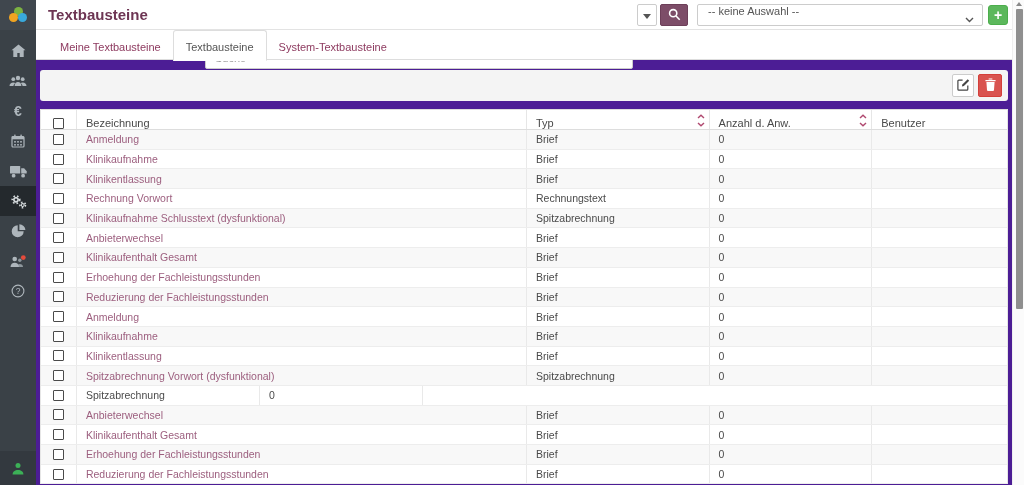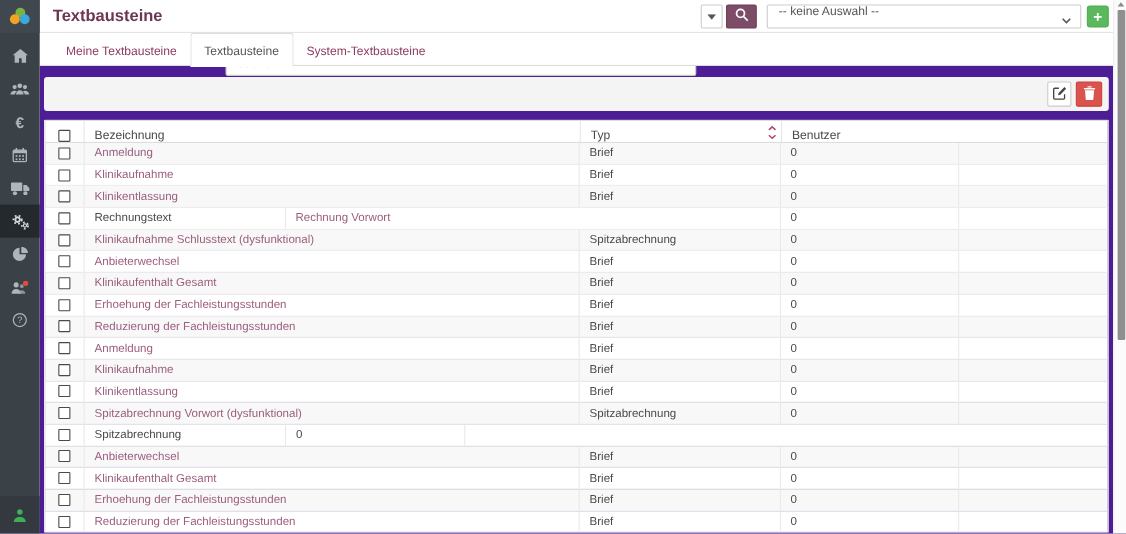--- a/index.html
+++ b/index.html
@@ -232,20 +232,27 @@
       <div class="th c-bez">
         <span>Bezeichnung</span>
       </div>
       <div class="th c-typ">
         <span>Typ</span>
         <span class="sort"><svg width="8" height="13" viewBox="0 0 8 13" fill="none" stroke="#b0486f" stroke-width="1.4">
               <path d="M1 4.1L4 1.3l3 2.8"></path>
               <path d="M1 8.9l3 2.8 3-2.8"></path>
             </svg></span>
       </div>
+      <div class="th c-anz">
+        <span>Anzahl d. Anw.</span>
+        <span class="sort"><svg width="8" height="13" viewBox="0 0 8 13" fill="none" stroke="#b0486f" stroke-width="1.4">
+              <path d="M1 4.1L4 1.3l3 2.8"></path>
+              <path d="M1 8.9l3 2.8 3-2.8"></path>
+            </svg></span>
+      </div>
       <div class="th c-ben">
         <span>Benutzer</span>
       </div>
     </div>
     <div>
         <div class="tr odd">
           <div class="td c-check">
             <span class="cb"></span>
           </div>
           <div class="td c-bez">
@@ -274,24 +281,24 @@
             <a class="rowlink">Klinikentlassung</a>
           </div>
           <div class="td c-typ">Brief</div>
           <div class="td c-anz">0</div>
           <div class="td c-ben"></div>
         </div>
         <div class="tr">
           <div class="td c-check">
             <span class="cb"></span>
           </div>
+          <div class="td c-bez">
+            <a class="rowlink">Rechnung Vorwort</a>
+          </div>
           <div class="td c-typ">Rechnungstext</div>
-          <div class="td c-bez">
-            <a class="rowlink">Rechnung Vorwort</a>
-          </div>
           <div class="td c-anz">0</div>
           <div class="td c-ben"></div>
         </div>
         <div class="tr odd">
           <div class="td c-check">
             <span class="cb"></span>
           </div>
           <div class="td c-bez">
             <a class="rowlink">Klinikaufnahme Schlusstext (dysfunktional)</a>
           </div>

